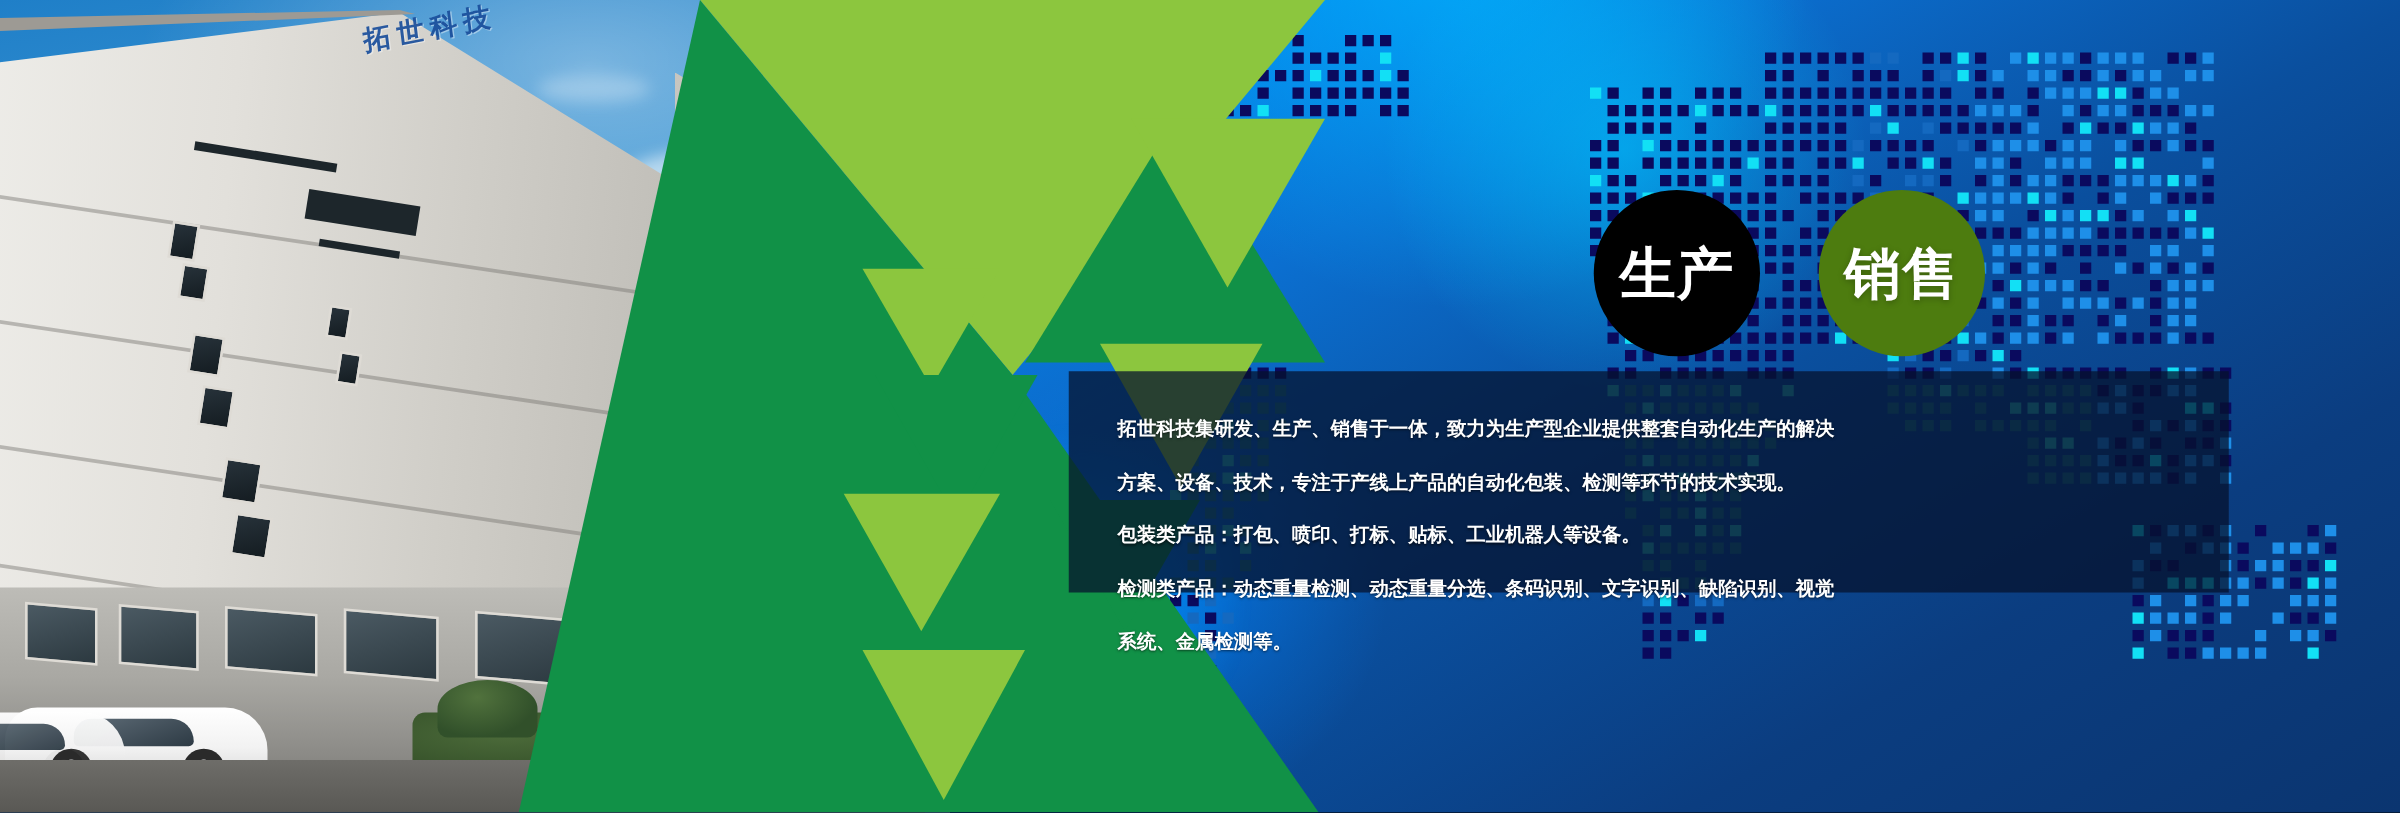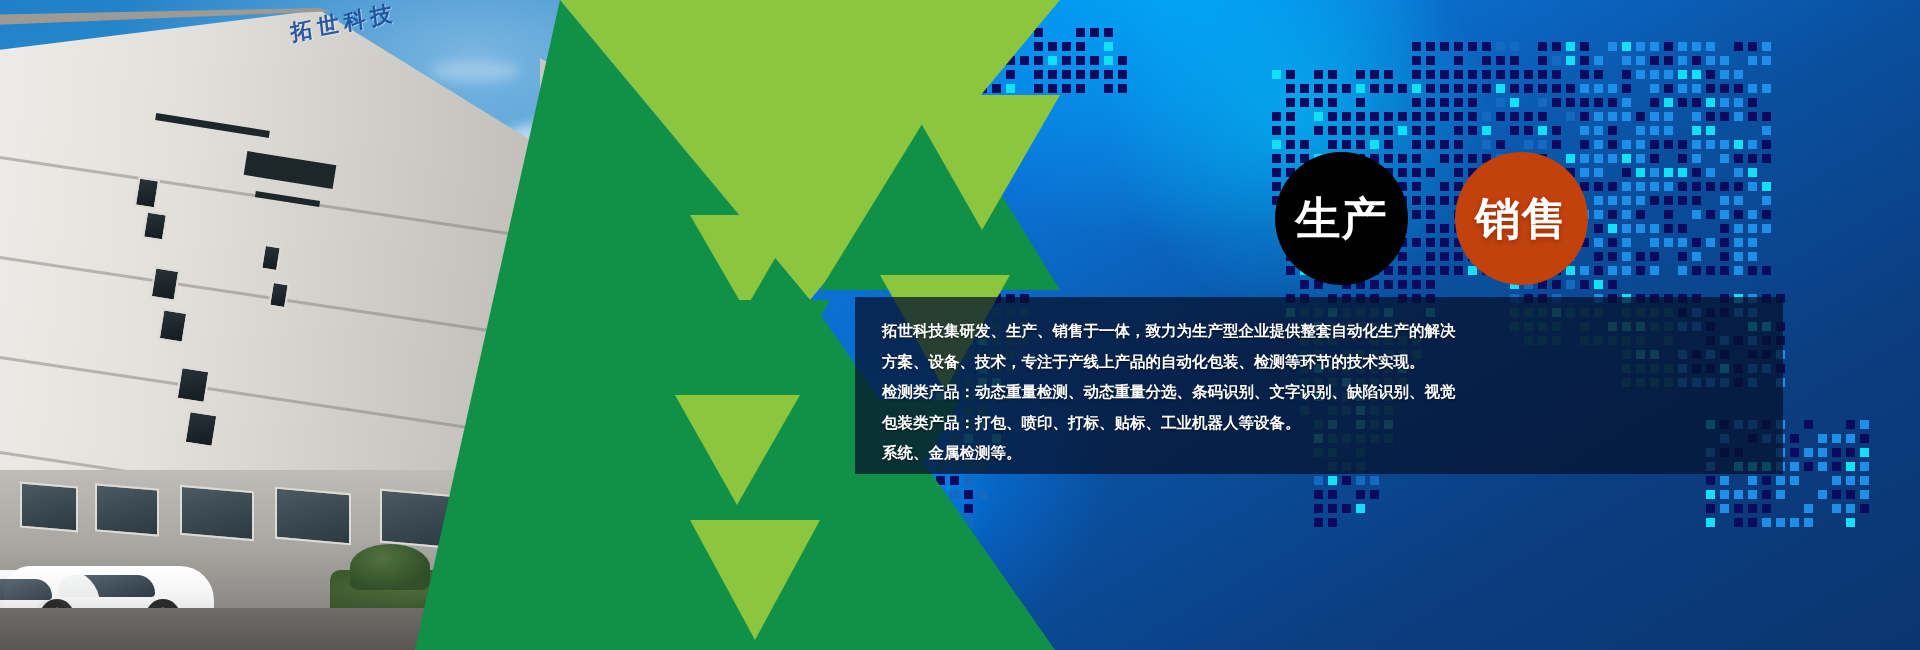--- a/index.html
+++ b/index.html
@@ -116,21 +116,21 @@
     position:absolute;left:855px;top:297px;width:928px;height:177px;
     background:rgba(6,17,44,.74);
   }
   .copy{
     position:absolute;left:878px;top:314px;width:900px;
     color:#ffffff;
     font-family:"DejaVu Sans","Liberation Sans",sans-serif;
     font-size:15.5px;line-height:26.5px;font-weight:600;
     text-shadow:0 1px 2px rgba(0,0,0,.6);
   }
-  .copy p{margin:4px;}
+  .copy p{margin:16px;}
 
   
   .sign{
     position:absolute;left:290px;top:8px;
     color:#1b4f9c;font-weight:700;font-size:22px;letter-spacing:5px;
     font-family:"DejaVu Sans","Liberation Sans",sans-serif;
     transform:rotate(-11deg) skewX(-4deg);
     text-shadow:1px 1px 0 rgba(255,255,255,.45);
     opacity:.92;
   }
@@ -1284,26 +1284,26 @@
     <polygon points="700,300 830,300 765,415" fill="#119147"></polygon>
     <polygon points="675,395 800,395 737,505" fill="#8CC63E"></polygon>
     <polygon points="840,400 960,400 900,505" fill="#119147"></polygon>
     <polygon points="690,520 820,520 755,640" fill="#8CC63E"></polygon>
     <polygon points="560,450 690,450 625,570" fill="#119147" opacity="0"></polygon>
   </svg>
 
   <div class="circle" id="c-prod" style="background: #000000;">
     <span>生产</span>
   </div>
-  <div class="circle" id="c-sale" style="background: #c2410c; text-align: right;">
+  <div class="circle" id="c-sale" style="background: #4d7c0f; text-align: right;">
     <span>销售</span>
   </div>
 
   <div class="panel"></div>
   <div class="copy">
     <p>拓世科技集研发、生产、销售于一体，致力为生产型企业提供整套自动化生产的解决</p>
     <p>方案、设备、技术，专注于产线上产品的自动化包装、检测等环节的技术实现。</p>
+    <p>包装类产品：打包、喷印、打标、贴标、工业机器人等设备。</p>
     <p>检测类产品：动态重量检测、动态重量分选、条码识别、文字识别、缺陷识别、视觉</p>
-    <p>包装类产品：打包、喷印、打标、贴标、工业机器人等设备。</p>
     <p>系统、金属检测等。</p>
   </div>
 
 </div>
 
 </body></html>

